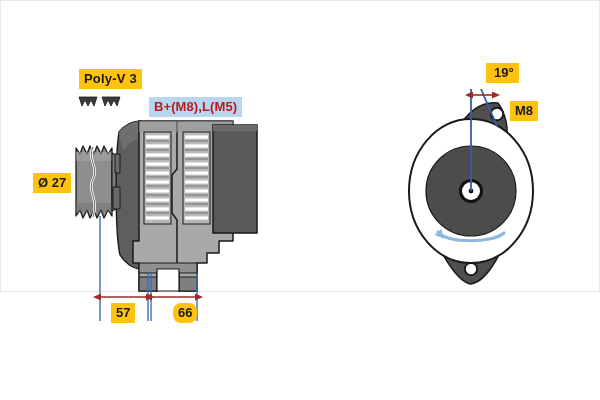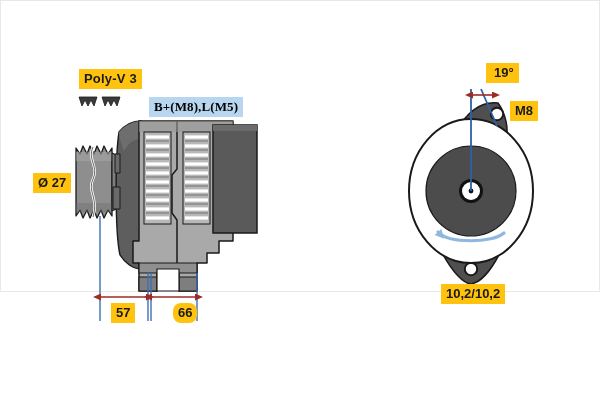--- a/index.html
+++ b/index.html
@@ -34,22 +34,21 @@
     color: #1a1a1a;
     font-weight: bold;
     font-family: "Liberation Sans", sans-serif;
     line-height: 1;
     white-space: nowrap;
     padding: 3px 5px 4px 5px;
     box-sizing: border-box;
   }
   .callout.blue {
     background: #B8D6F0;
-    color: #000000;
-    font-family: Liberation Serif, serif;
+    color: #b91c1c;
   }
   .c-polyv   { left: 78px;  top: 68px;  font-size: 13px; letter-spacing: .2px; }
   .c-bml     { left: 148px; top: 96px;  font-size: 13px; letter-spacing: .1px; }
   .c-dia     { left: 32px;  top: 172px; font-size: 13px; }
   .c-57      { left: 110px; top: 302px; font-size: 13px; text-align: right; }
   .c-66      { left: 172px; top: 302px; font-size: 13px; border-radius: 8px; }
   .c-19      { left: 485px; top: 62px;  font-size: 13px; padding-left: 8px; }
   .c-m8      { left: 509px; top: 100px; font-size: 13px; }
   .c-1022    { left: 440px; top: 283px; font-size: 13px; }
 </style>
@@ -245,15 +244,14 @@
   <div class="callout c-dia">Ø 27</div>
 
   <div class="callout c-57">57</div>
 
   <div class="callout c-66">66</div>
 
   <div class="callout c-19">19°</div>
 
   <div class="callout c-m8">M8</div>
 
-  <div class="callout c-1022">10,2/10,2</div>
 
 </div>
 
 </body></html>

